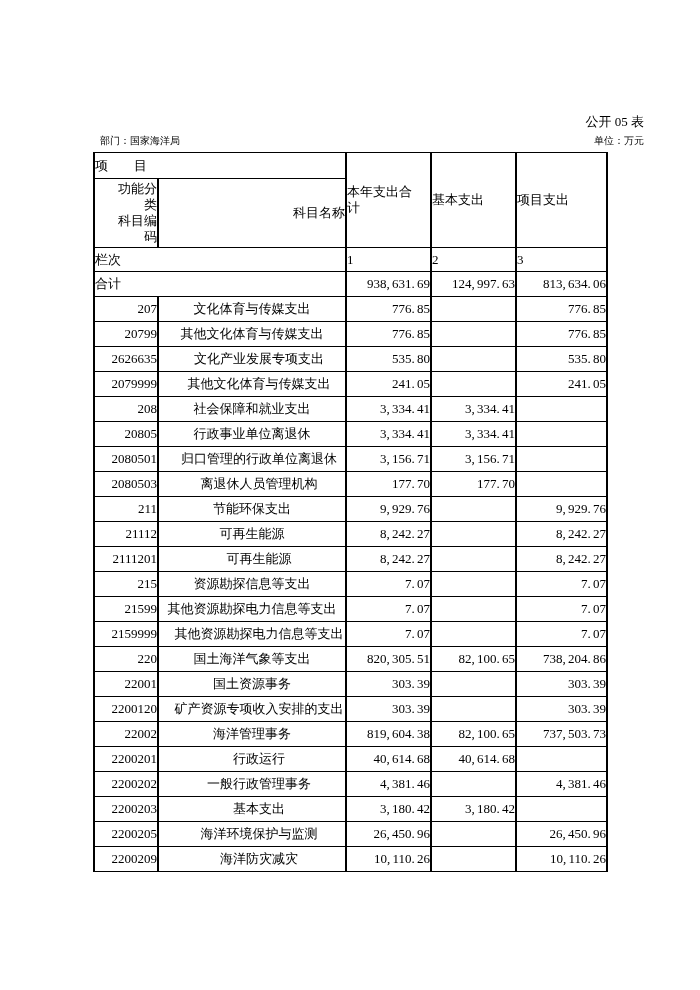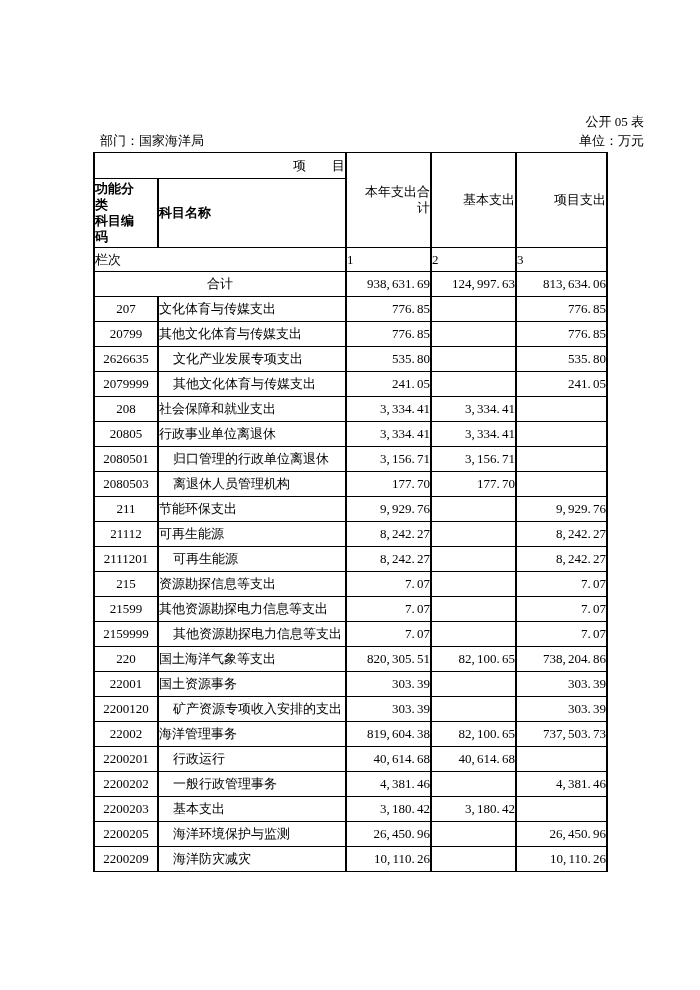--- a/index.html
+++ b/index.html
@@ -20,51 +20,51 @@
     font-size: 13px;
     line-height: 16px;
   }
   .meta-row {
     position: absolute;
     top: 133px;
     left: 100px;
     right: 96px;
     display: flex;
     justify-content: space-between;
-    font-size: 13px;
+    font-size: 10px;
     line-height: 16px;
   }
   table.budget {
     position: absolute;
     top: 152px;
     left: 93px;
     width: 513px;
     border-collapse: collapse;
     table-layout: fixed;
     font-size: 13px;
   }
   table.budget th, table.budget td {
     border: solid #000000;
     border-width: 1px 2px;
     padding: 2px 0;
     vertical-align: middle;
     font-weight: normal;
     line-height: 16px;
     overflow: hidden;
   }
-  tr.h-item td  { height: 21px; text-align: right; }
-  tr.h-sub td   { height: 62px; text-align: left; font-weight: bold; }
+  tr.h-item td  { height: 21px; text-align: left; }
+  tr.h-sub td   { height: 62px; text-align: right; }
   tr.h-rank td  { height: 19px; text-align: left; }
   tr.total-row td { height: 20px; }
   tbody tr.data-row td { height: 20px; }
   .pre    { white-space: pre-line; }
-  .center { text-align: center; }
+  .center { text-align: left; }
   .num    { text-align: right; padding-right: 5px; word-spacing: -1px; }
-  .code   { text-align: center; padding-left: 6px; }
-  .name   { text-align: left; padding-left: 8px; padding-right: 2px; }
+  .code   { text-align: right; padding-left: 6px; }
+  .name   { text-align: center; padding-left: 8px; padding-right: 2px; }
   .name.indent { text-indent: 14px; }
   .page-number {
     position: absolute;
     top: 901px;
     left: 0;
     width: 700px;
     text-align: center;
     font-size: 12px;
   }
 </style>

